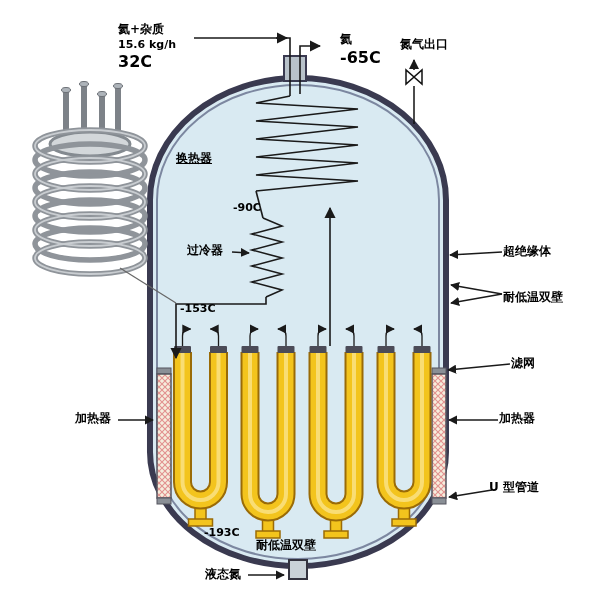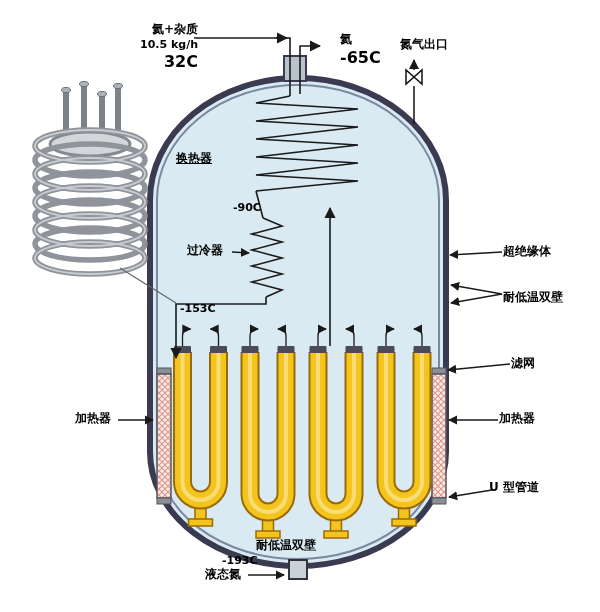--- a/index.html
+++ b/index.html
@@ -6,21 +6,21 @@
   .stage{
     position:relative;width:600px;height:612px;background:#ffffff;
     font-family:"DejaVu Sans",sans-serif;overflow:hidden;
   }
   .stage svg{position:absolute;left:0;top:0;}
   .lbl{
     position:absolute;font-weight:bold;font-size:12px;color:#000;
     line-height:1.3;white-space:nowrap;
   }
   .lbl.sm{font-size:11px;}
-  .lbl.center{text-align:right;white-space:normal;}
+  .lbl.center{text-align:left;white-space:normal;}
   .lbl span{display:block;}
 </style>
 </head>
 <body>
 
 <div class="stage">
 
 <svg width="600" height="612" viewBox="0 0 600 612">
   <defs>
     <marker id="arr" viewBox="0 0 10 10" refX="9" refY="5" markerWidth="7" markerHeight="7" orient="auto-start-reverse">
@@ -162,21 +162,21 @@
     <line x1="498" y1="420" x2="449" y2="420" marker-end="url(#arr)"></line>
     <line x1="492" y1="490" x2="449" y2="497" marker-end="url(#arr)"></line>
     <line x1="118" y1="420" x2="153" y2="420" marker-end="url(#arr)"></line>
     <line x1="232" y1="252" x2="249" y2="253" marker-end="url(#arr)"></line>
     <line x1="248" y1="575" x2="284" y2="575" marker-end="url(#arr)"></line>
   </g>
 </svg>
 
 <div class="lbl center" style="left:118px;top:22px;width:80px;">
   <span>氦+杂质</span>
-  <span class="sm" style="font-size:11px;">10.5 kg/h</span>
+  <span class="sm" style="font-size:11px;">15.6 kg/h</span>
   <span class="sm" style="font-size:16px;">32C</span>
 </div>
 
 <div class="lbl" style="left:340px;top:32px;">
   <span>氦</span>
   <span class="sm" style="font-size:16px;">-65C</span>
 </div>
 
 <div class="lbl" style="left:400px;top:37px;">氮气出口</div>
 
@@ -185,17 +185,17 @@
 <div class="lbl" style="left:187px;top:243px;">过冷器</div>
 <div class="lbl sm" style="left:180px;top:302px;">-153C</div>
 
 <div class="lbl" style="left:503px;top:244px;">超绝缘体</div>
 <div class="lbl" style="left:503px;top:290px;">耐低温双壁</div>
 <div class="lbl" style="left:511px;top:356px;">滤网</div>
 <div class="lbl" style="left:499px;top:411px;">加热器</div>
 <div class="lbl" style="left:75px;top:411px;">加热器</div>
 <div class="lbl" style="left:489px;top:480px;">U 型管道</div>
 
-<div class="lbl sm" style="left:222px;top:526px;margin-top:28px;">-193C</div>
+<div class="lbl sm" style="left:204px;top:526px;">-193C</div>
 <div class="lbl" style="left:256px;top:538px;">耐低温双壁</div>
 <div class="lbl" style="left:205px;top:567px;">液态氮</div>
 
 </div>
 
 </body></html>

